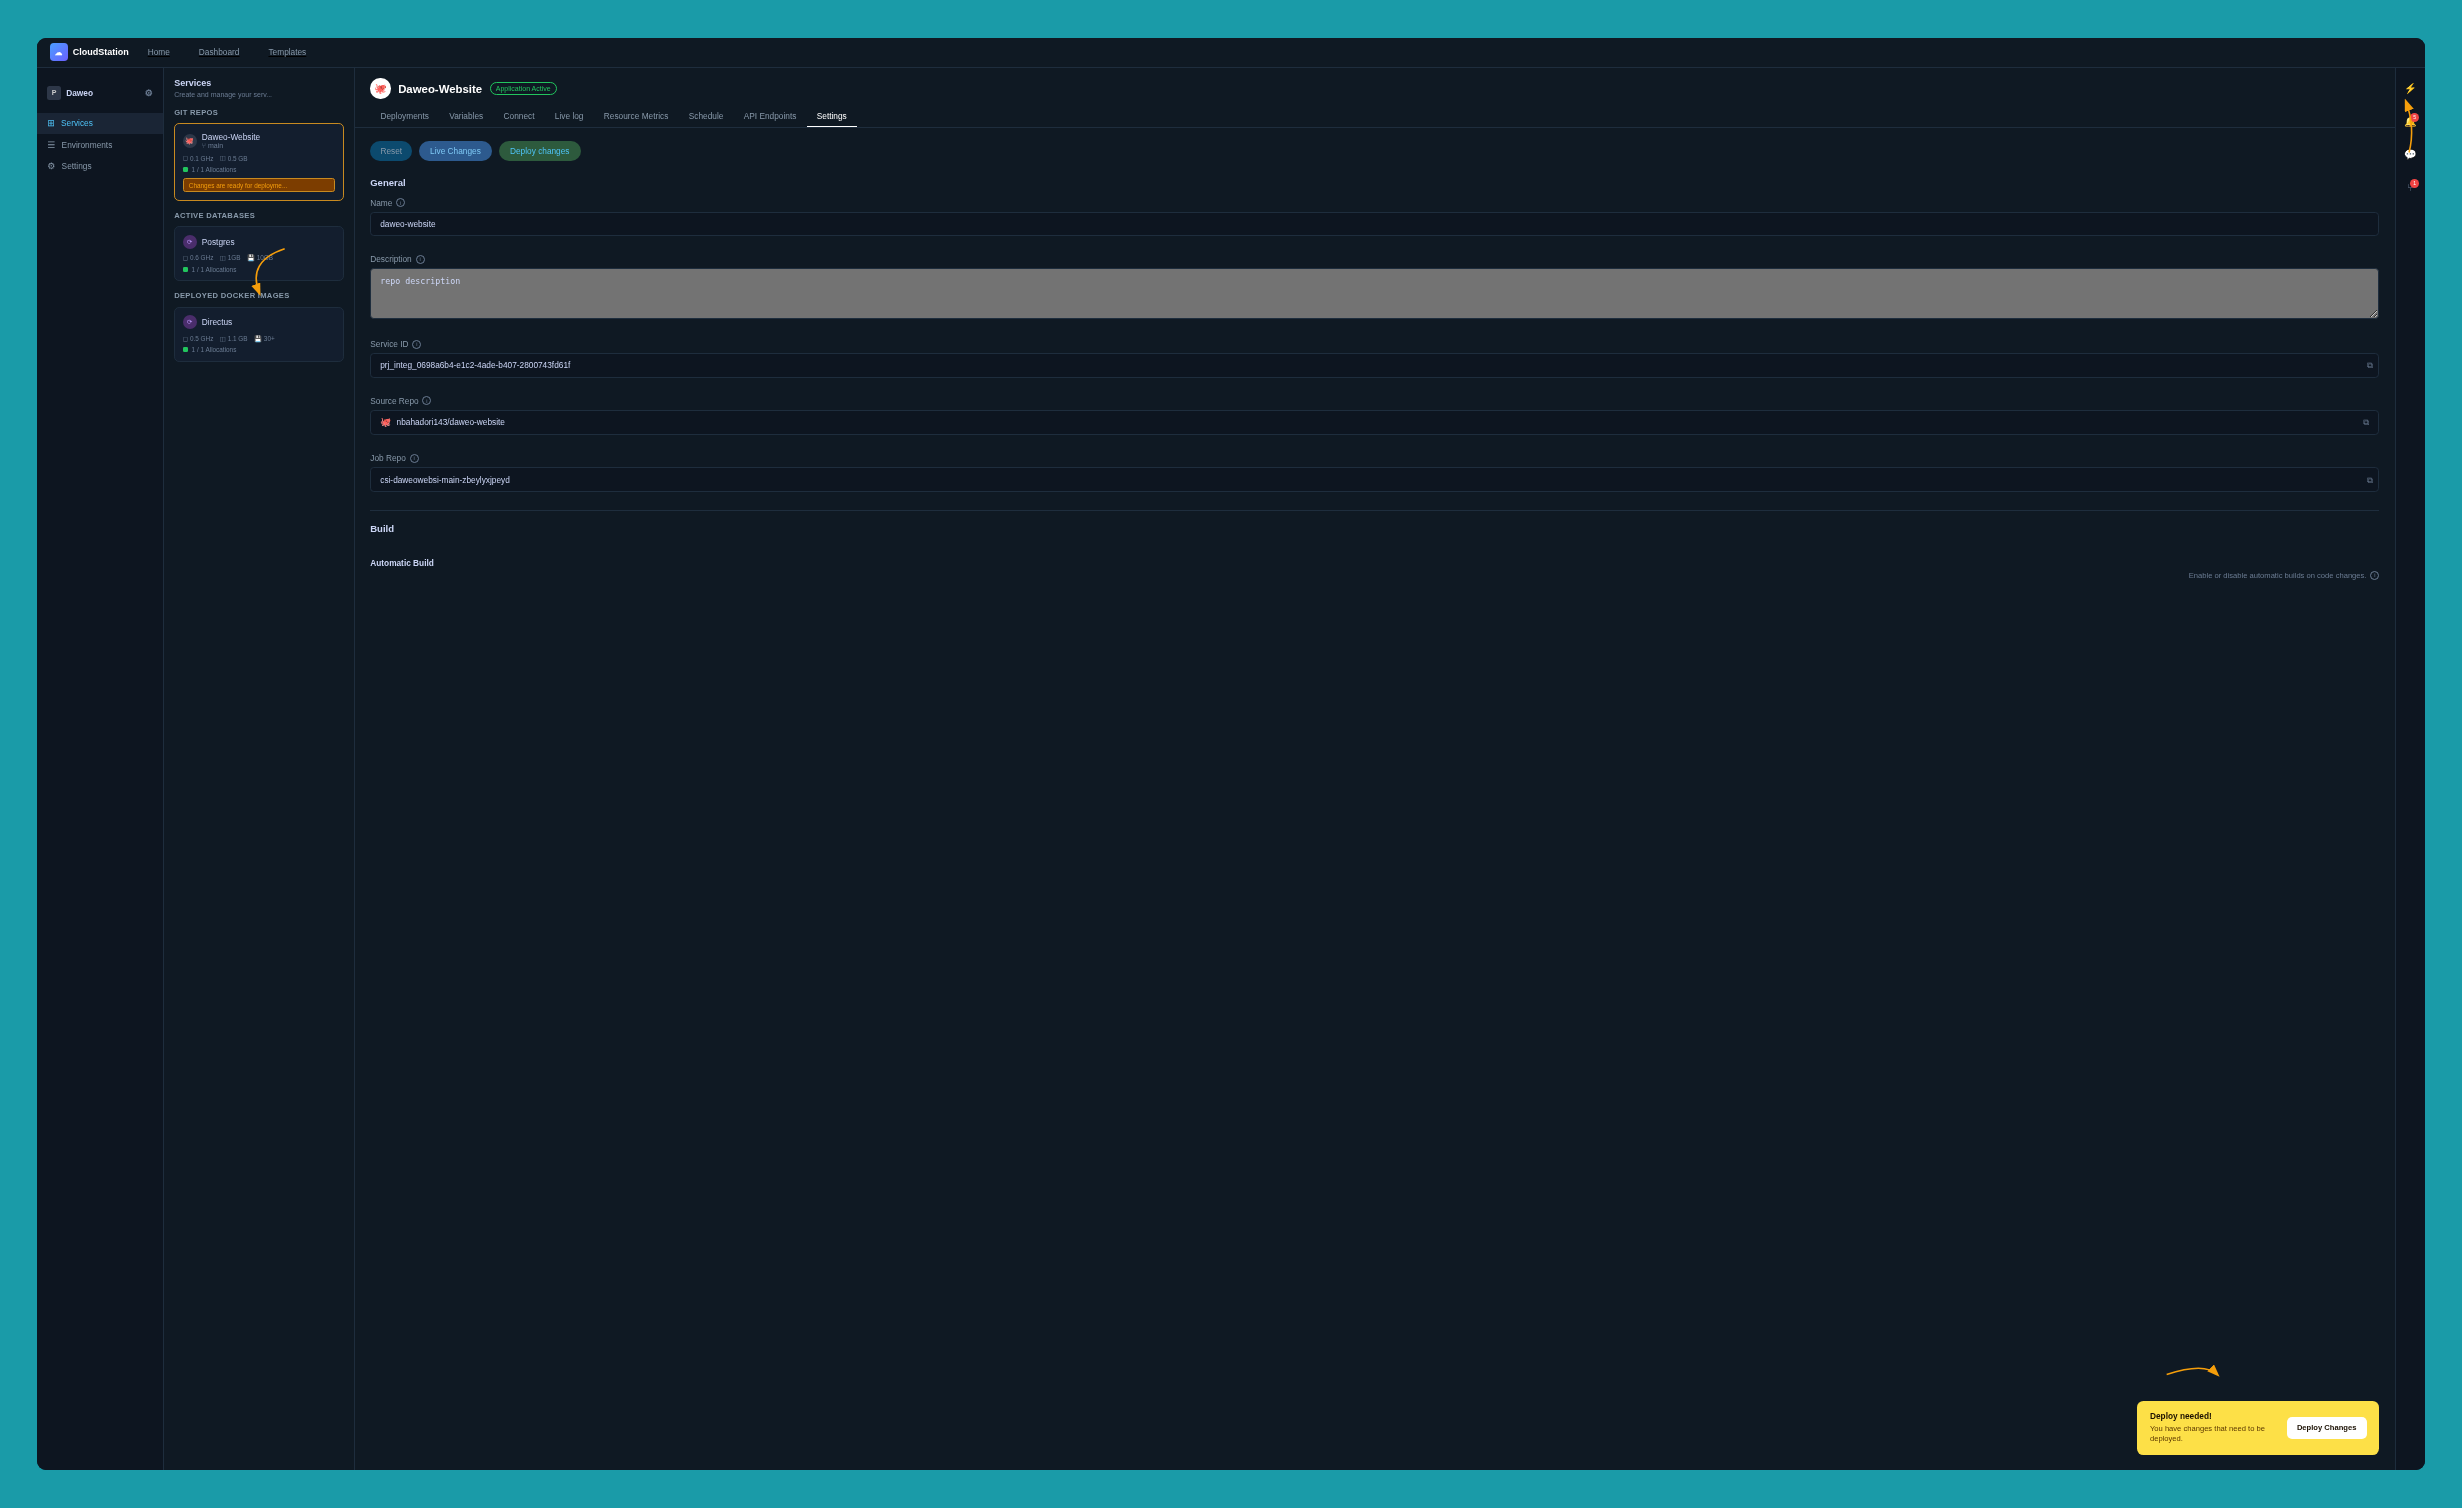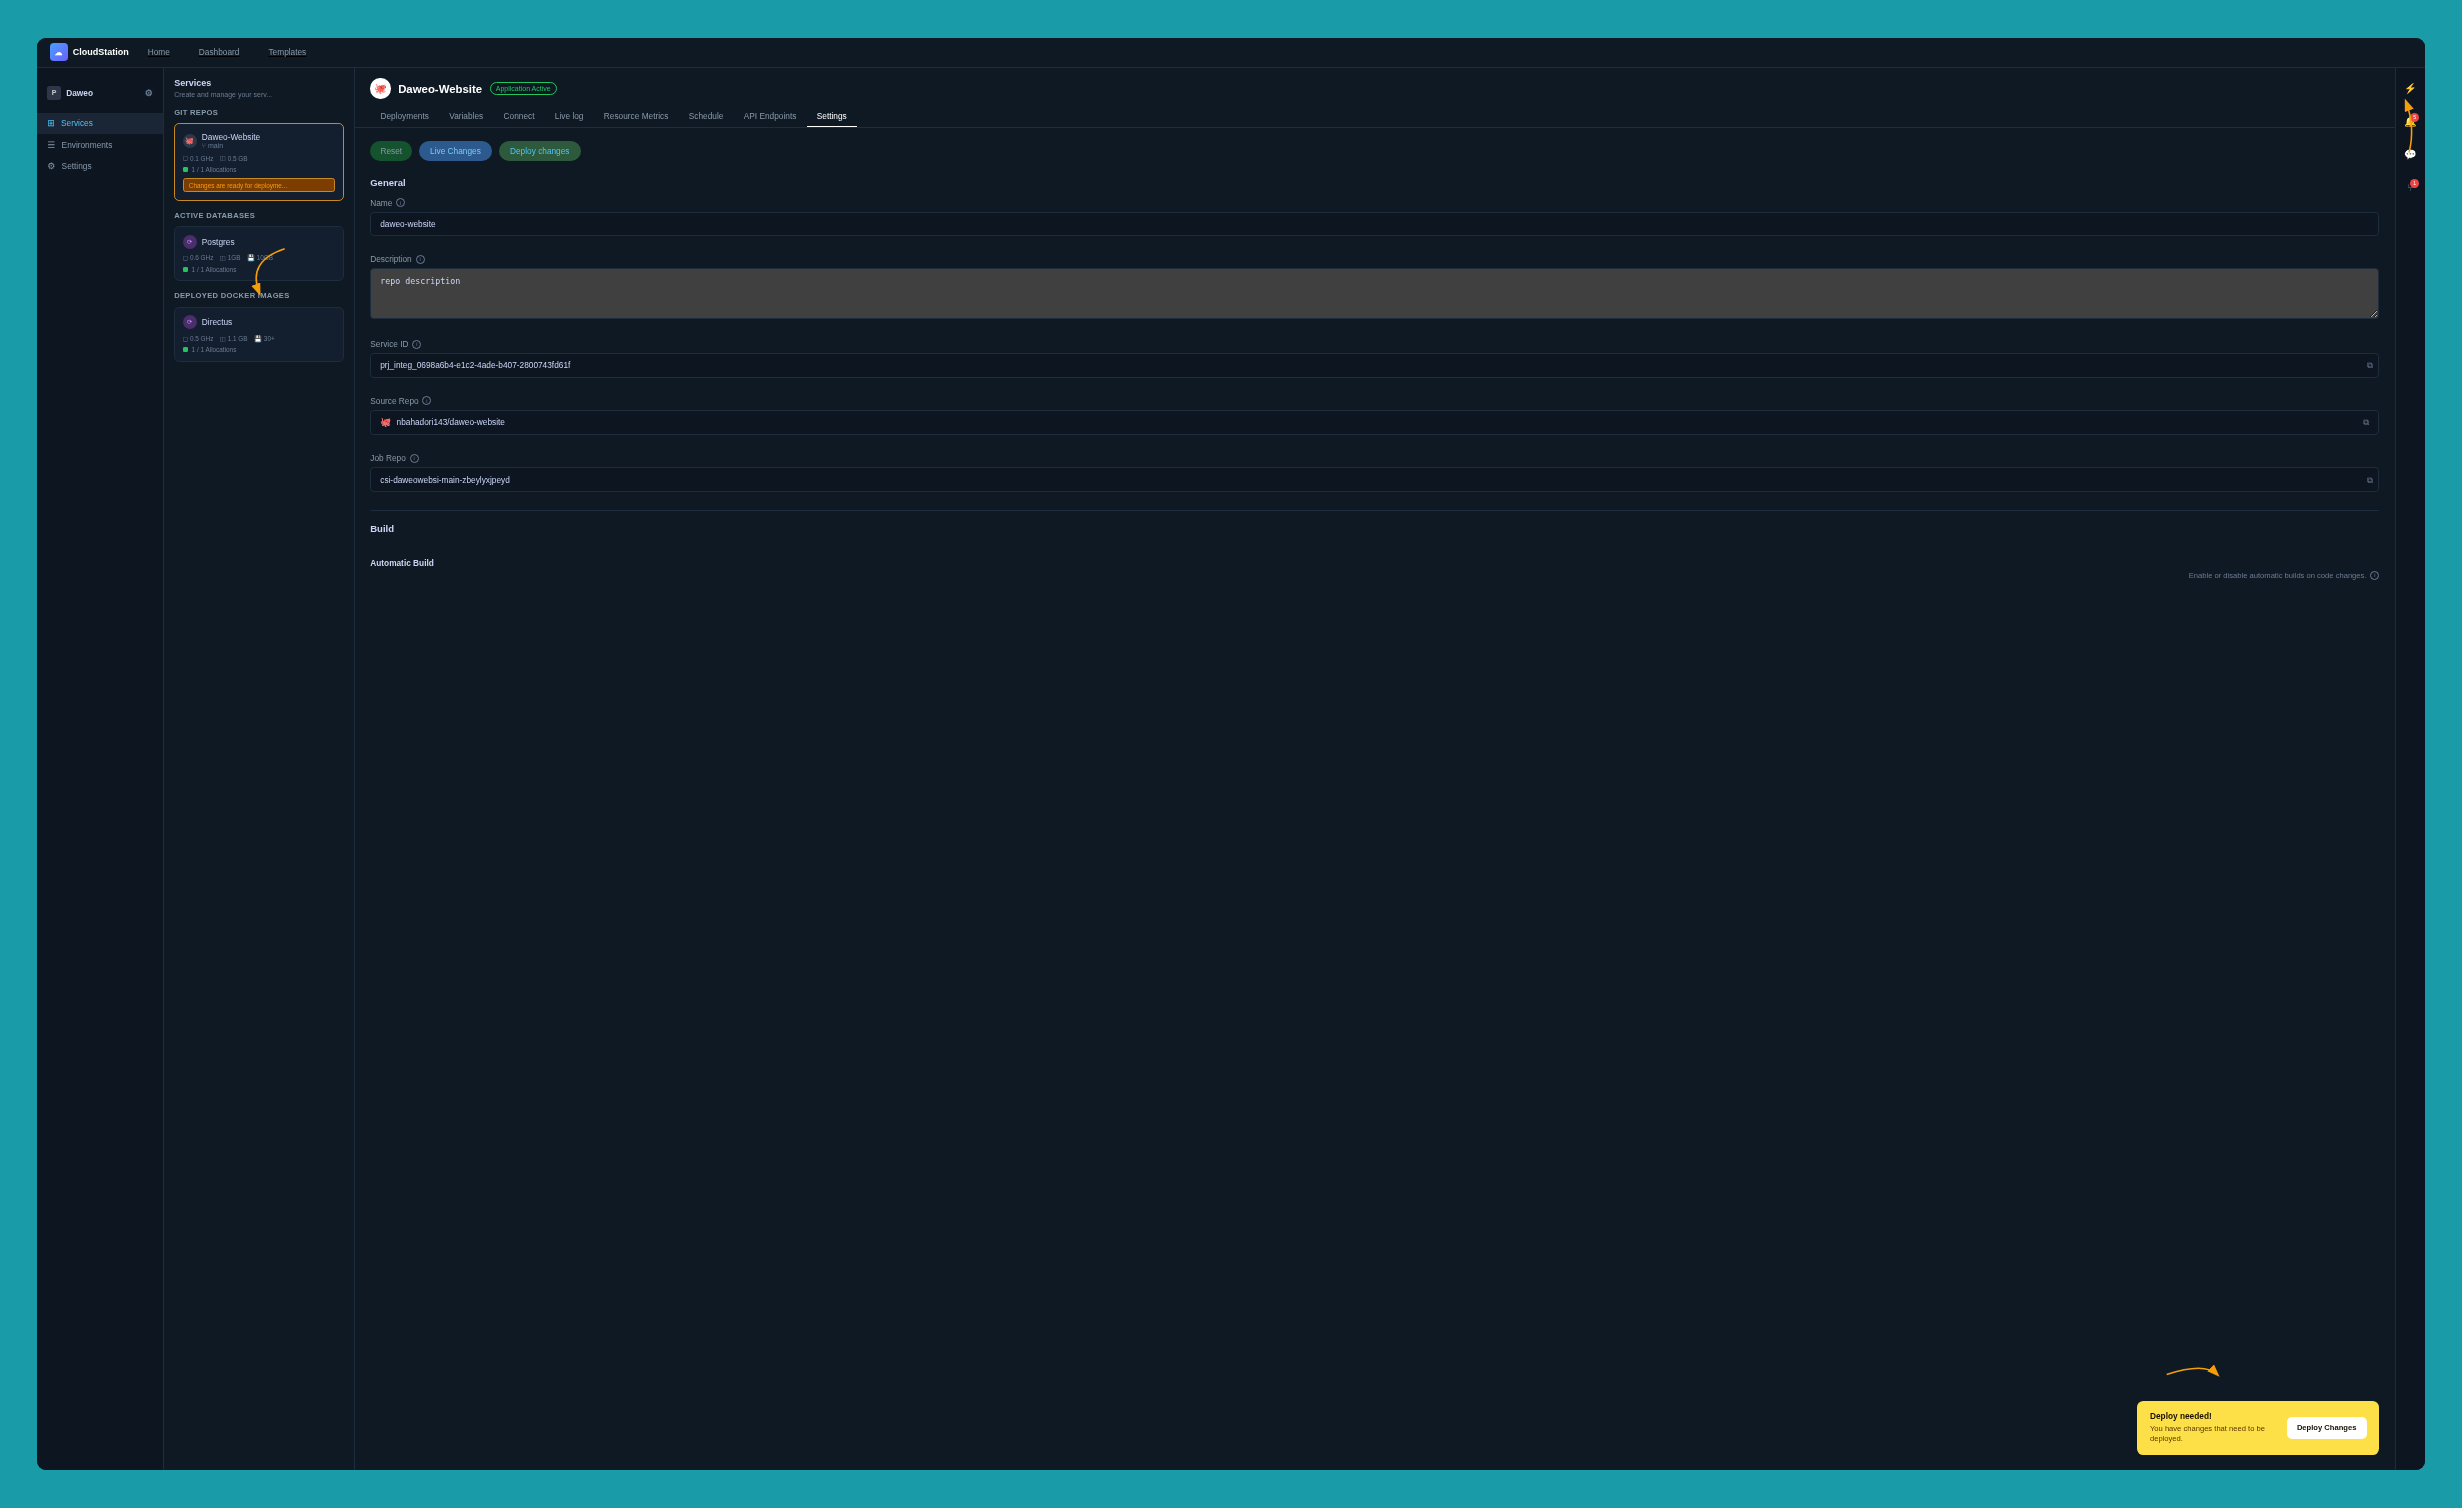--- a/index.html
+++ b/index.html
@@ -299,21 +299,21 @@
       padding: 12.7px 15.3px;
       flex: 1;
     }
     
     .action-buttons {
       display: flex;
       gap: 6.4px;
       margin-bottom: 15.3px;
     }
     .btn-reset {
-      background: #14532d;
+      background: #0c4a6e;
       color: #8899aa;
       border: none;
       padding: 5.1px 10.2px;
       border-radius: 12.7px;
       font-size: 8.3px;
       cursor: pointer;
     }
     .btn-save {
       background: #2d5a8e;
       color: #7ec8f4;
@@ -368,21 +368,21 @@
       background: #0d1520;
       border: 0.6px solid #1e2d3d;
       border-radius: 3.8px;
       padding: 6.4px 9px;
       color: #ccd6f6;
       font-size: 8.3px;
       outline: none;
     }
     .form-textarea {
       width: 100%;
-      background: #404040;
+      background: #737373;
       border: 0.6px solid #1e2d3d;
       border-radius: 3.8px;
       padding: 6.4px 9px;
       color: #ccd6f6;
       font-size: 8.3px;
       outline: none;
       resize: vertical;
       min-height: 51px;
     }
     .form-input-with-copy {

